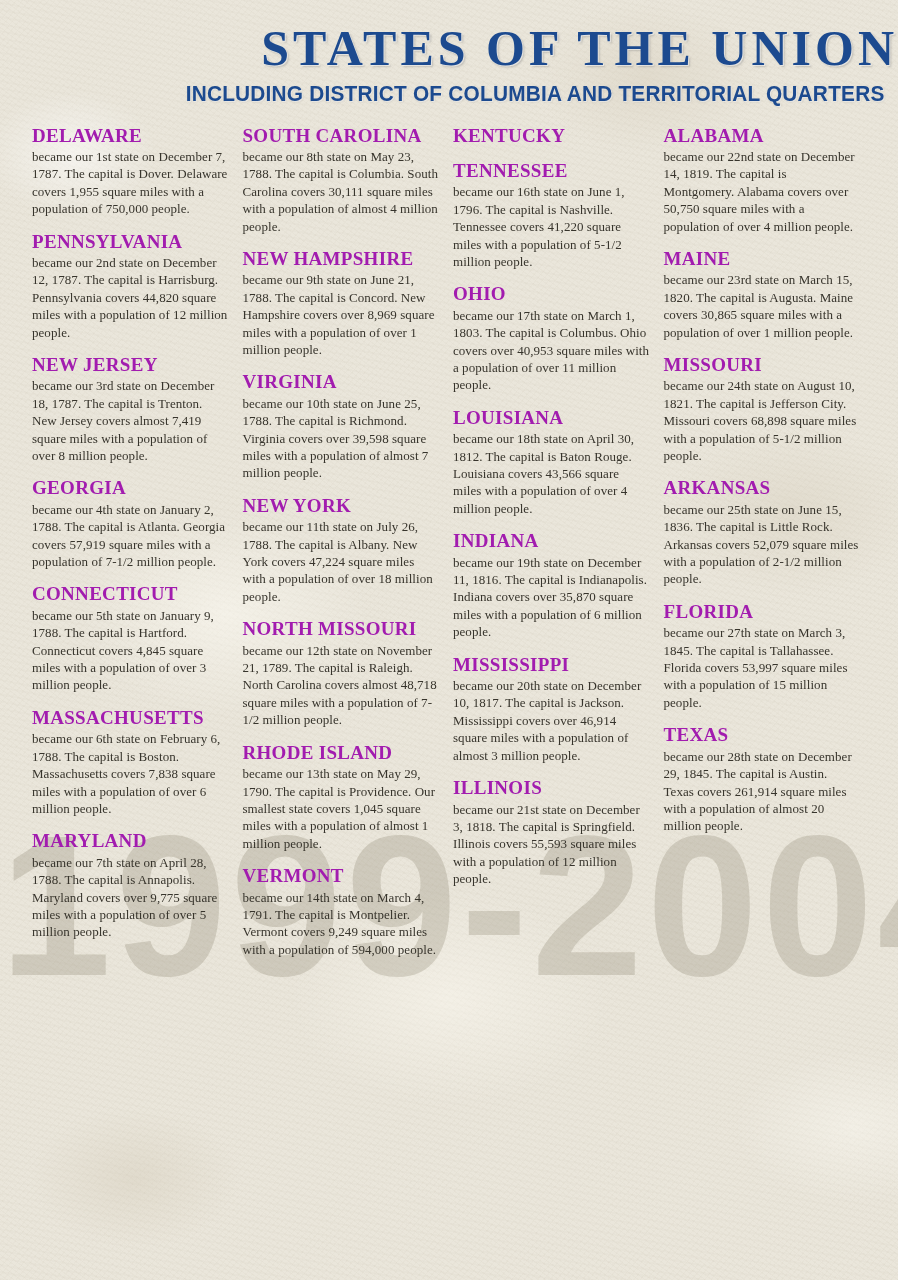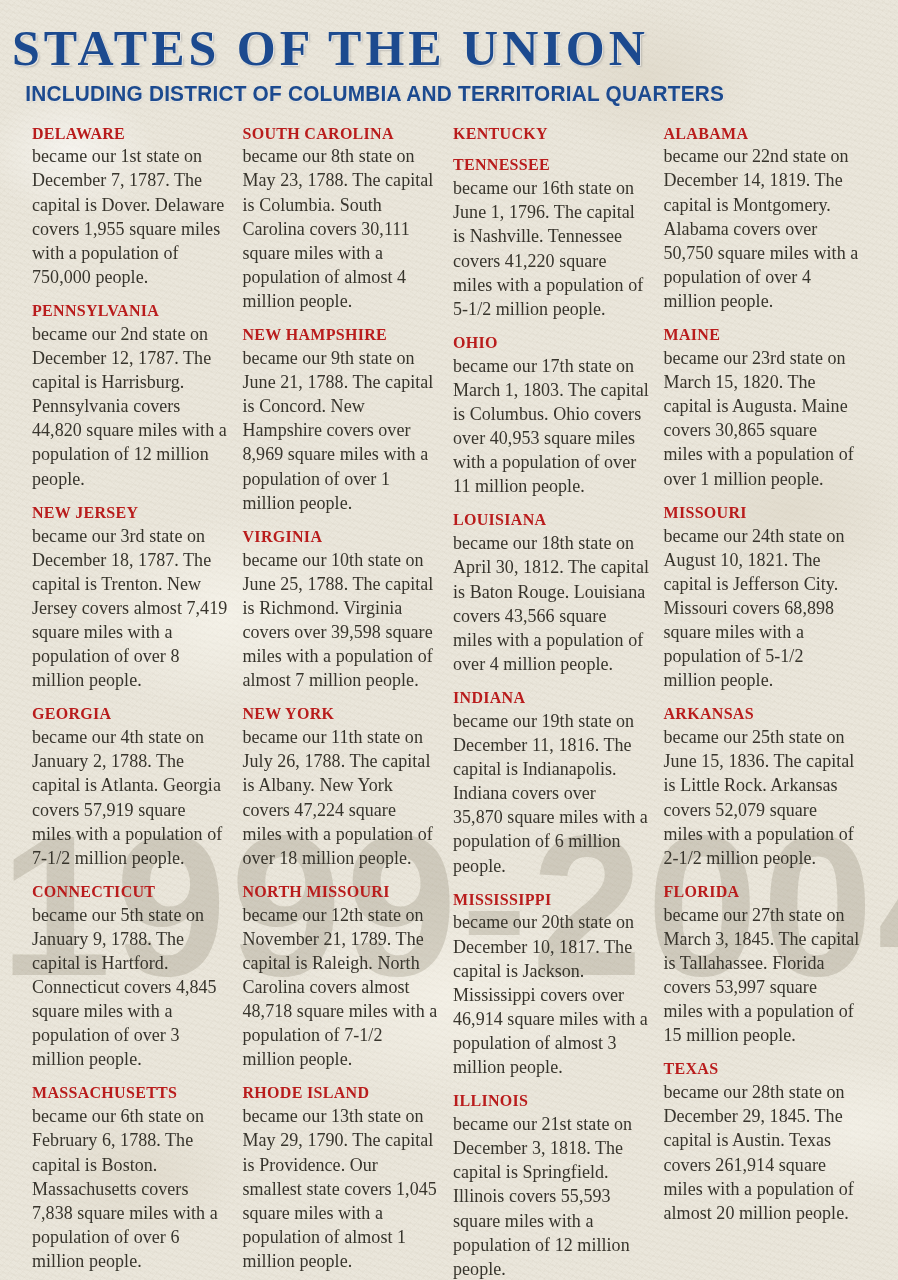--- a/index.html
+++ b/index.html
@@ -57,22 +57,21 @@
     position: relative;
     z-index: 2;
     width: 898px;
     height: 1280px;
     padding: 0;
   }
 
   
   .masthead {
     padding-top: 22px;
-    text-align: left;
-    margin-left: 12px;
+    text-align: right;
   }
   .main-title {
     font-family: "Liberation Serif", "DejaVu Serif", serif;
     font-weight: 700;
     font-size: 50px;
     letter-spacing: 4px;
     color: #1c4a8f;
     line-height: 1.05;
     text-shadow: 1px 1px 0 rgba(255,255,255,0.55), 2px 2px 2px rgba(120,120,120,0.35);
   }
@@ -96,29 +95,29 @@
   .column {
     width: 212px;
     padding-right: 14px;
   }
 
   .entry { margin-bottom: 13px; }
 
   .entry-name {
     font-family: "Liberation Serif", "DejaVu Serif", serif;
     font-weight: 700;
-    font-size: 16px;
+    font-size: 19px;
     letter-spacing: 0.3px;
-    color: #b91c1c;
+    color: #a21caf;
     line-height: 1.18;
     margin-bottom: 1px;
   }
   .entry-text {
     font-family: "Liberation Serif", "DejaVu Serif", serif;
-    font-size: 18px;
+    font-size: 13px;
     line-height: 1.34;
     color: #37342c;
     letter-spacing: 0.05px;
   }
 </style>
 </head>
 <body>
 
 <div id="paper"></div>
 

